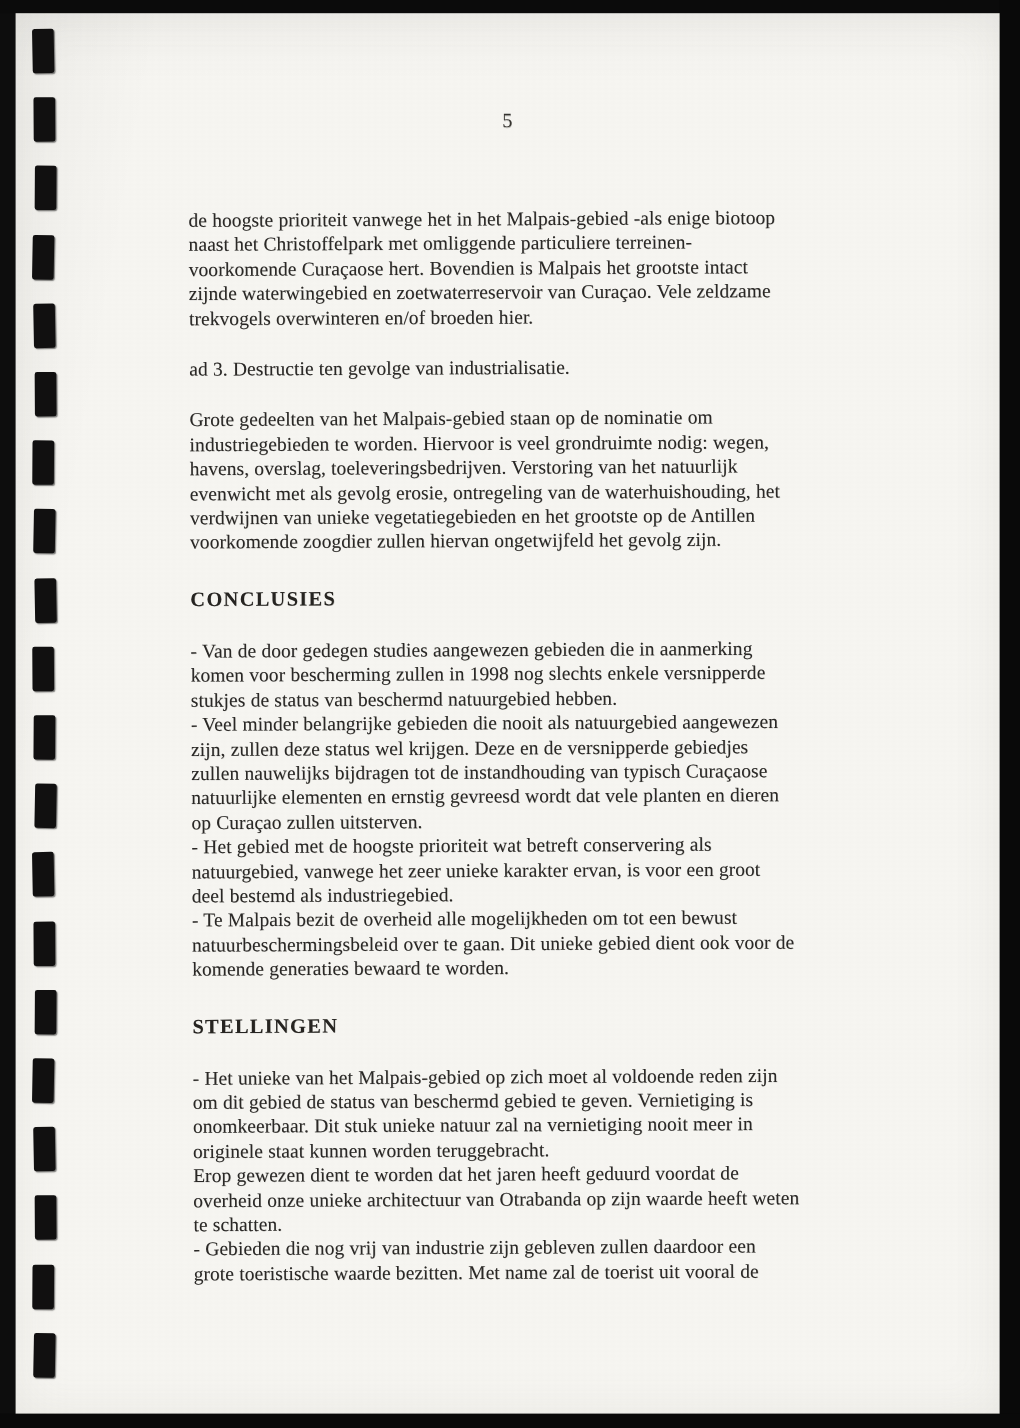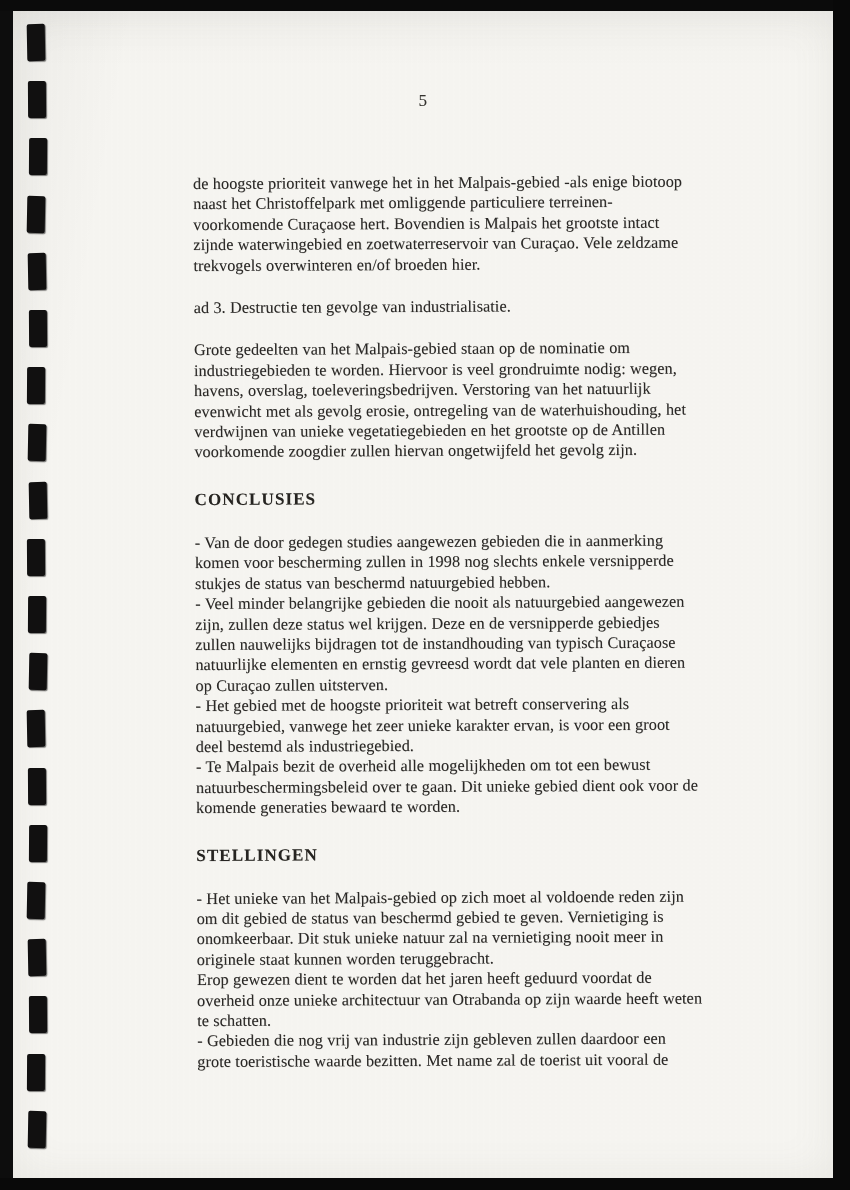--- a/index.html
+++ b/index.html
@@ -102,21 +102,20 @@
     color: #35332f;
     letter-spacing: 0.5px;
   }
 
   #content {
     position: absolute;
     left: 144px;
     top: 163px;
     width: 620px;
     color: #2a2826;
-    margin-left: 36px;
   }
 
   .para {
     font-size: 16.2px;
     line-height: 20.4px;
     text-align: justify;
     text-justify: inter-word;
     margin: 0 0 0 0;
     letter-spacing: 0.08px;
     word-spacing: 0.2px;

